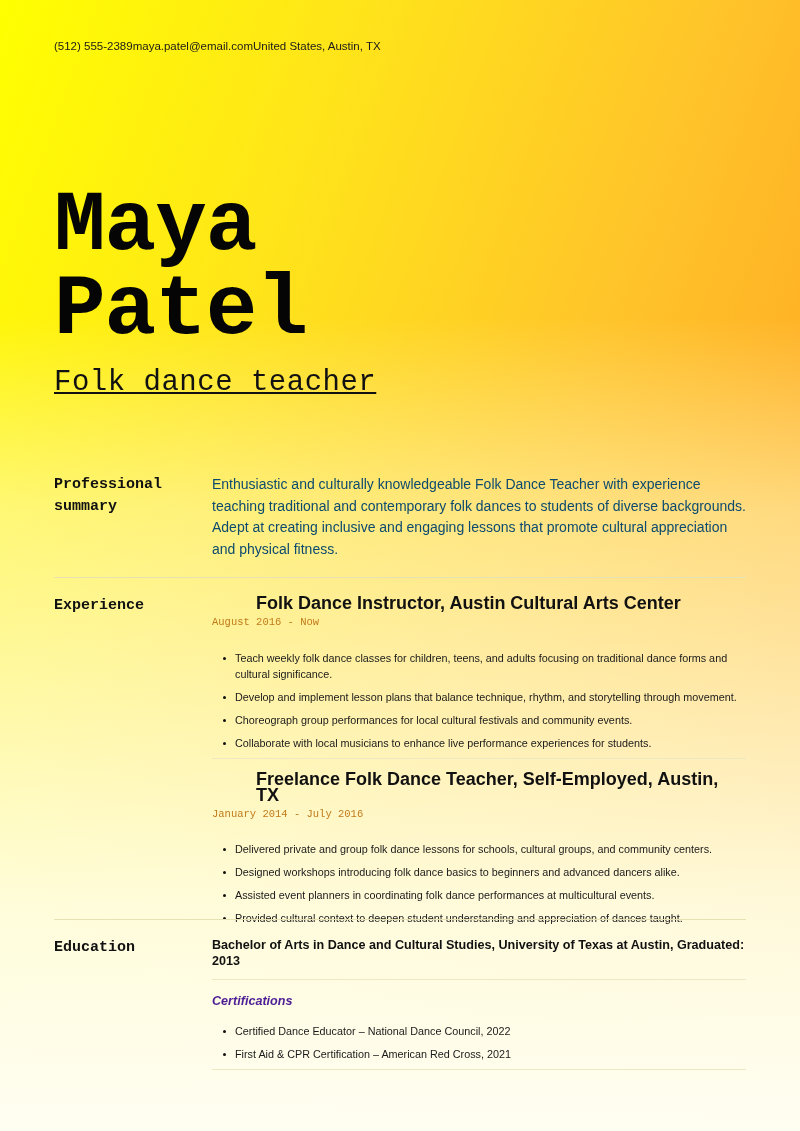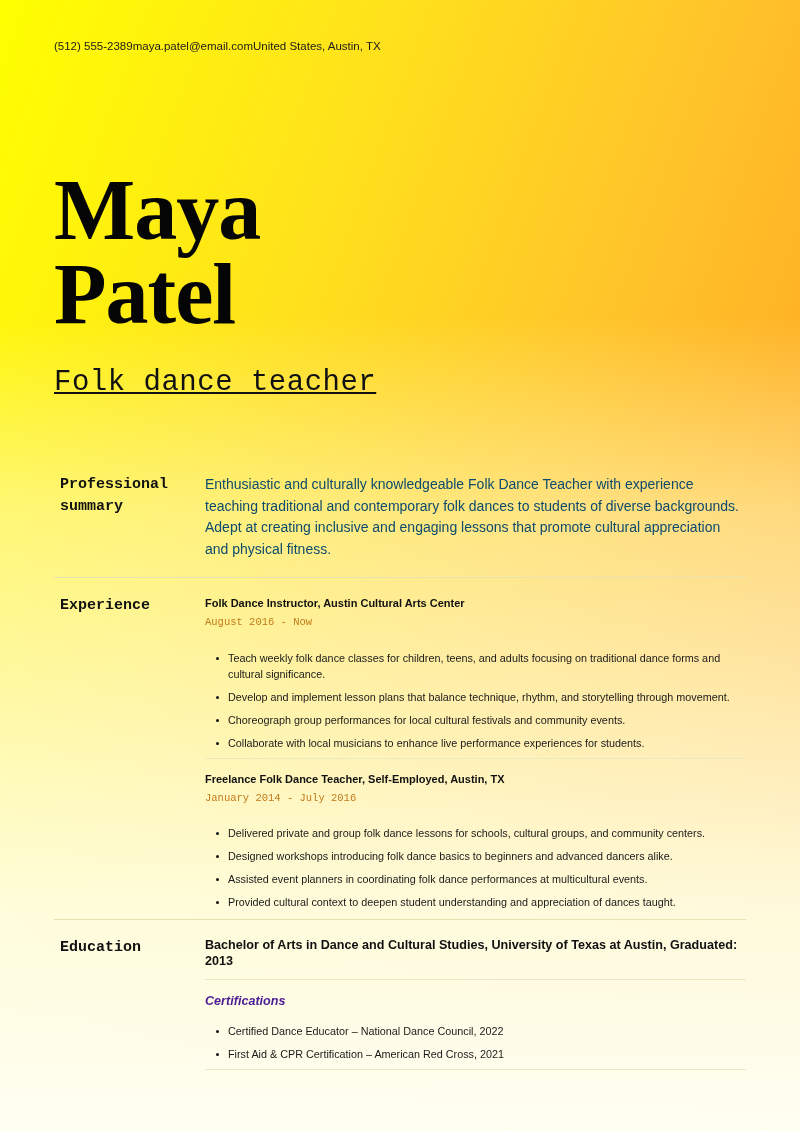--- a/index.html
+++ b/index.html
@@ -13,44 +13,45 @@
       linear-gradient(110deg, #ffff00 0%, #ffe41a 30%, #ffc42a 60%, #ff9a20 100%);
   }
   .bg-art { position: absolute; left: 0; top: 0; width: 800px; height: 460px; pointer-events: none; }
   .contact {
     position: absolute; top: 40px; left: 54px; right: 54px;
     display: flex; justify-content: flex-start;
     font-size: 11.5px; color: #1a1a1a;
   }
   .contact span { display: block; }
   .name {
-    position: absolute; left: 54px; top: 168px;
-    font-family: Liberation Serif, serif; font-weight: bold;
+    position: absolute; left: 54px; top: 184px;
+    font-family: Liberation Mono, monospace; font-weight: bold;
     font-size: 86px; line-height: 84px; letter-spacing: -1px; color: #050505;
   }
   .title {
     position: absolute; left: 54px; top: 366px;
     font-family: "Liberation Mono", monospace; font-size: 29px; color: #111;
     letter-spacing: 0.5px;
     text-decoration: underline;
   }
   .section {
-    position: absolute; left: 60px; right: 54px;
+    position: absolute; left: 54px; right: 54px;
     display: flex;
+    gap: 13px;
   }
   .section .label {
     width: 145px; flex: none;
     font-family: "Liberation Mono", monospace; font-weight: bold; font-size: 15px;
     line-height: 22px; color: #111;
   }
   .section .body { flex: 1; }
   .divider { position: absolute; left: 54px; right: 54px; height: 1px; background: #e6e2b4; }
   .subdivider { height: 1px; background: #ebe8c2; margin: 0; }
   .summary { font-size: 14px; line-height: 21.5px; color: #0c4a6e; }
-  .job-title { font-weight: bold; font-size: 11px; line-height: 16px; color: #111; }
+  .job-title { font-weight: bold; font-size: 18px; line-height: 16px; color: #111; margin-left: 44px; }
   .job-dates { font-family: "Liberation Mono", monospace; font-size: 10.5px; color: #c07a1a; margin-top: 4px; line-height: 14px; }
   ul.bullets { list-style: none; margin-top: 4px; }
   ul.bullets li {
     position: relative; padding-left: 23px;
     font-size: 10.8px; line-height: 16px; color: #1a1a1a; margin-bottom: 7px;
   }
   ul.bullets li::before {
     content: ""; position: absolute; left: 11px; top: 7px;
     width: 3px; height: 3px; border-radius: 50%; background: #111;
   }

